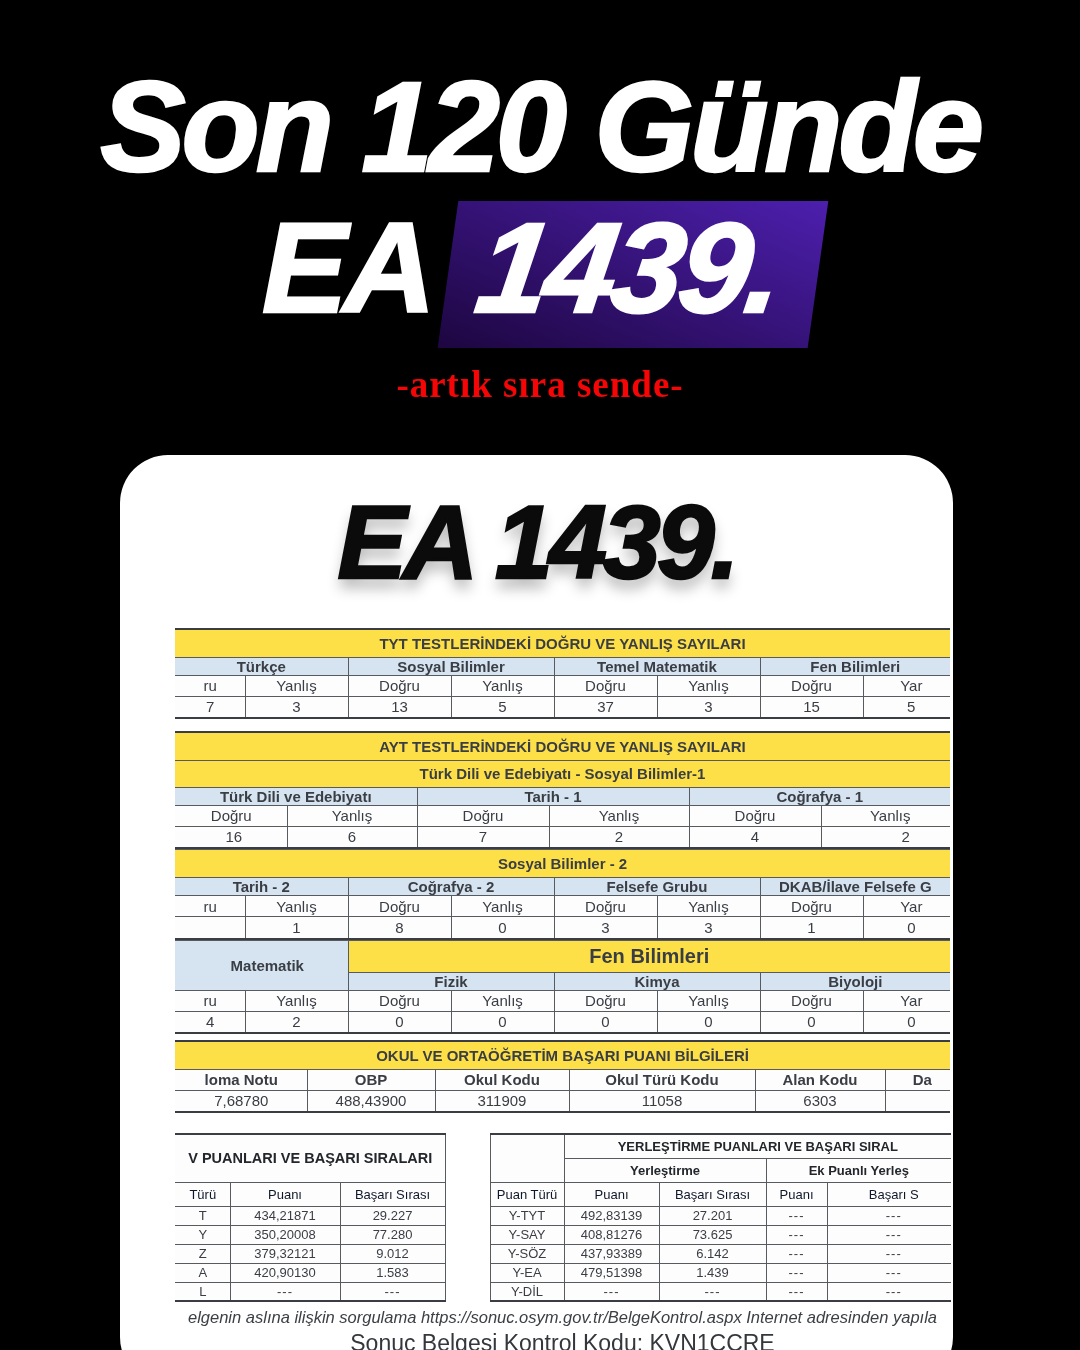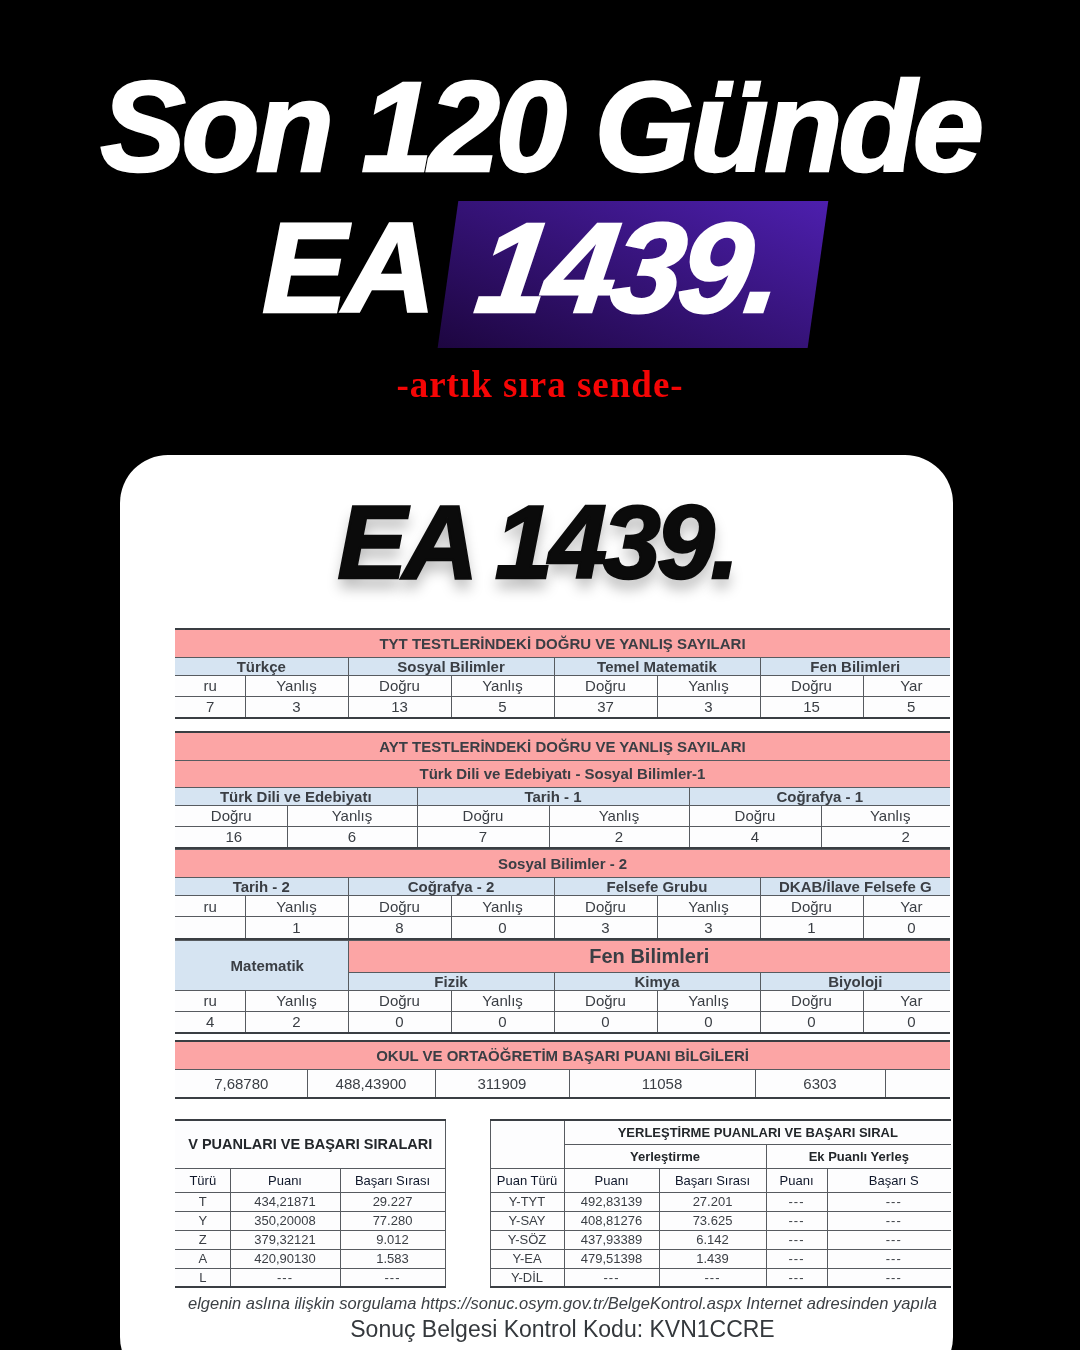--- a/index.html
+++ b/index.html
@@ -30,21 +30,21 @@
     text-shadow:0 10px 14px rgba(0,0,0,0.28); }
   
   .doc { position:absolute; left:55px; top:173px; width:775px;
     color:#34383c; filter:blur(0.3px); }
   table.doc-t { border-collapse:collapse; table-layout:fixed; width:775px;
     border-top:2px solid #3a3e43; border-bottom:2px solid #3a3e43; }
   table.doc-t td { border:1.5px solid #575b60; overflow:hidden; white-space:nowrap;
     text-align:center; font-size:15px; color:#3a3e44; }
   table.doc-t td:first-child { border-left:none; }
   table.doc-t td.nor, table.doc-t td:last-child { border-right:none; }
-  td.blue { background:#fca5a5; }
+  td.blue { background:#fde047; }
   td.blue2 { background:#d6e4f2; }
   .rt td { height:28px; font-size:20px; font-weight:bold; color:#23272b; }
   .rsub td { height:27px; font-size:19px; font-weight:bold; color:#23272b; }
   .rg td { height:18px; font-size:14.5px; font-weight:bold; color:#23272b; }
   .rc td { height:21px; font-size:14.5px; color:#44484e; background:#fdfdfe; }
   .rv td { height:22px; font-size:15px; background:#fdfdfe; }
   td.cutL { text-align:left; padding-left:1px; }
   td.cutR { text-align:left; padding-left:9px; }
   .fuse { border-top:none !important; }
   .fenbig { font-size:20px !important; }
@@ -265,21 +265,29 @@
             <col style="width:128px">
             <col style="width:134px">
             <col style="width:186px">
             <col style="width:130px">
             <col style="width:65px">
           </colgroup>
         <tbody>
             <tr class="rt">
               <td class="blue" colspan="6">OKUL VE ORTAÖĞRETİM BAŞARI PUANI BİLGİLERİ</td>
             </tr>
-        <tr class="rv" style="height:29px">
+        <tr class="rc" style="font-weight:bold">
+          <td class="cutL" style="font-weight:bold">loma Notu</td>
+          <td style="font-weight:bold">OBP</td>
+          <td style="font-weight:bold">Okul Kodu</td>
+          <td style="font-weight:bold">Okul Türü Kodu</td>
+          <td style="font-weight:bold">Alan Kodu</td>
+          <td class="cutR" style="font-weight:bold">Da</td>
+        </tr>
+        <tr class="rv" style="height:22px">
           <td class="cutL">7,68780</td>
           <td>488,43900</td>
           <td>311909</td>
           <td>11058</td>
           <td>6303</td>
           <td class="cutR"></td>
         </tr>
       </tbody>
         </table>
 

